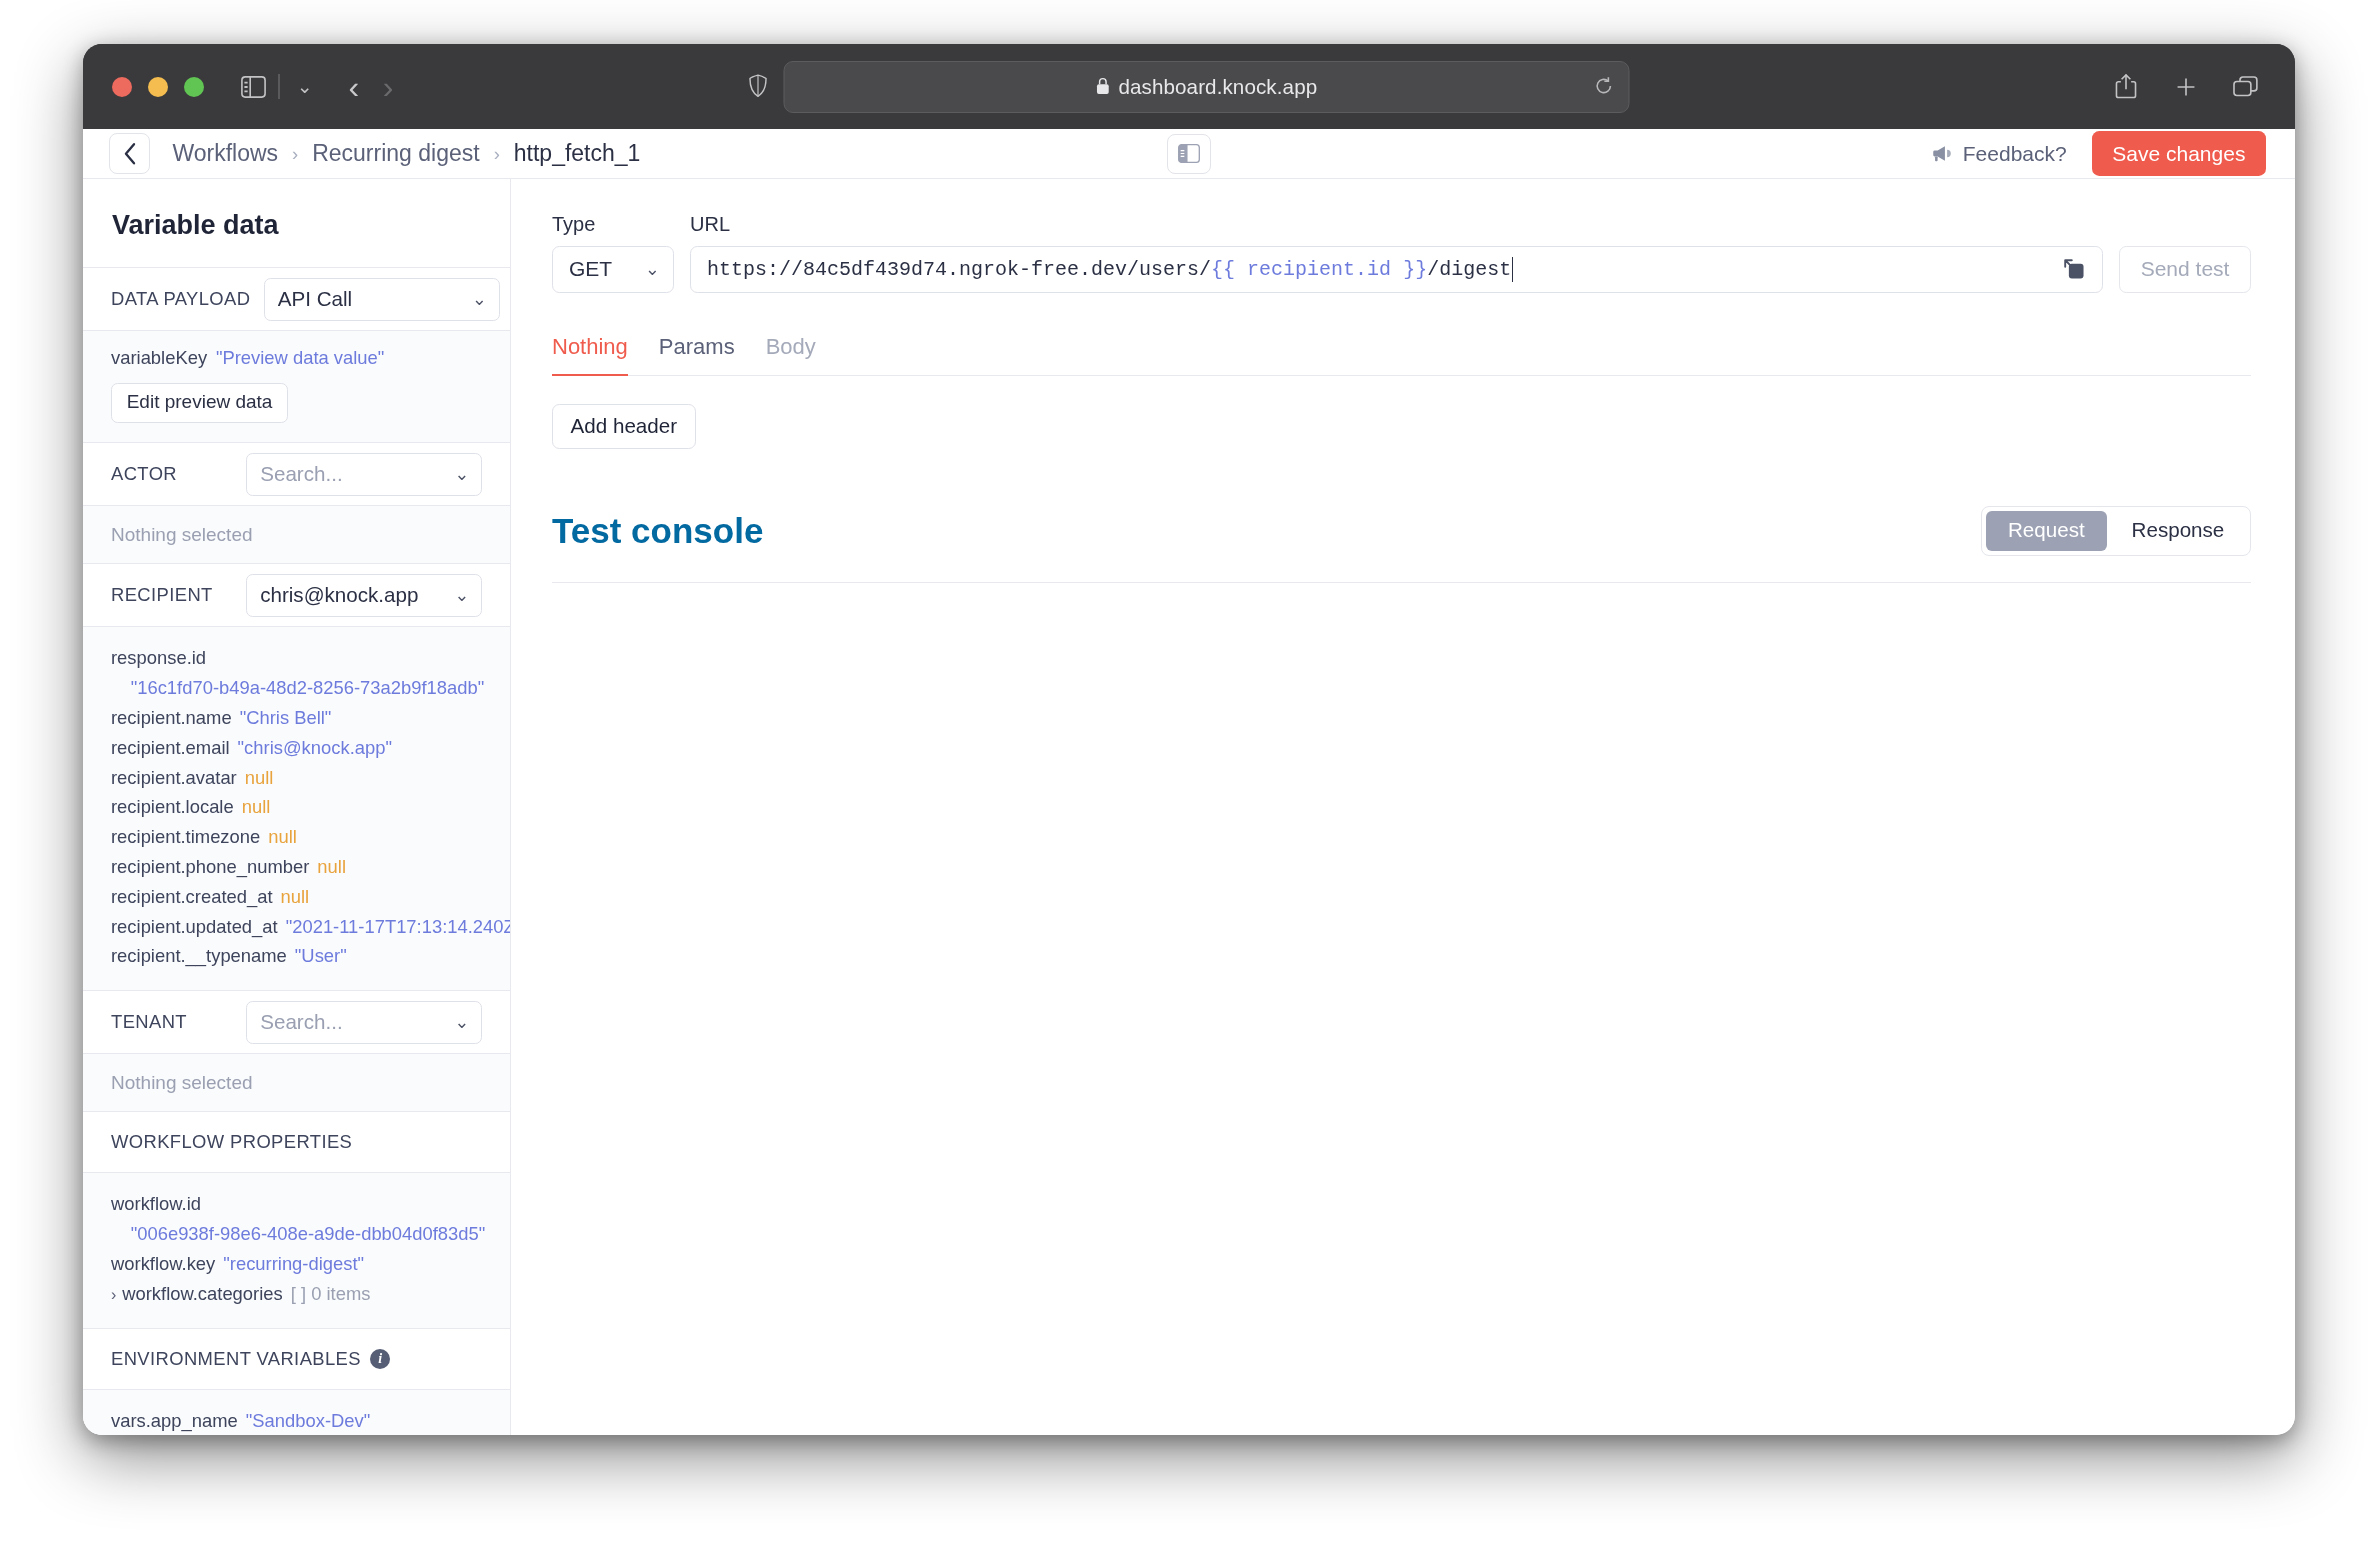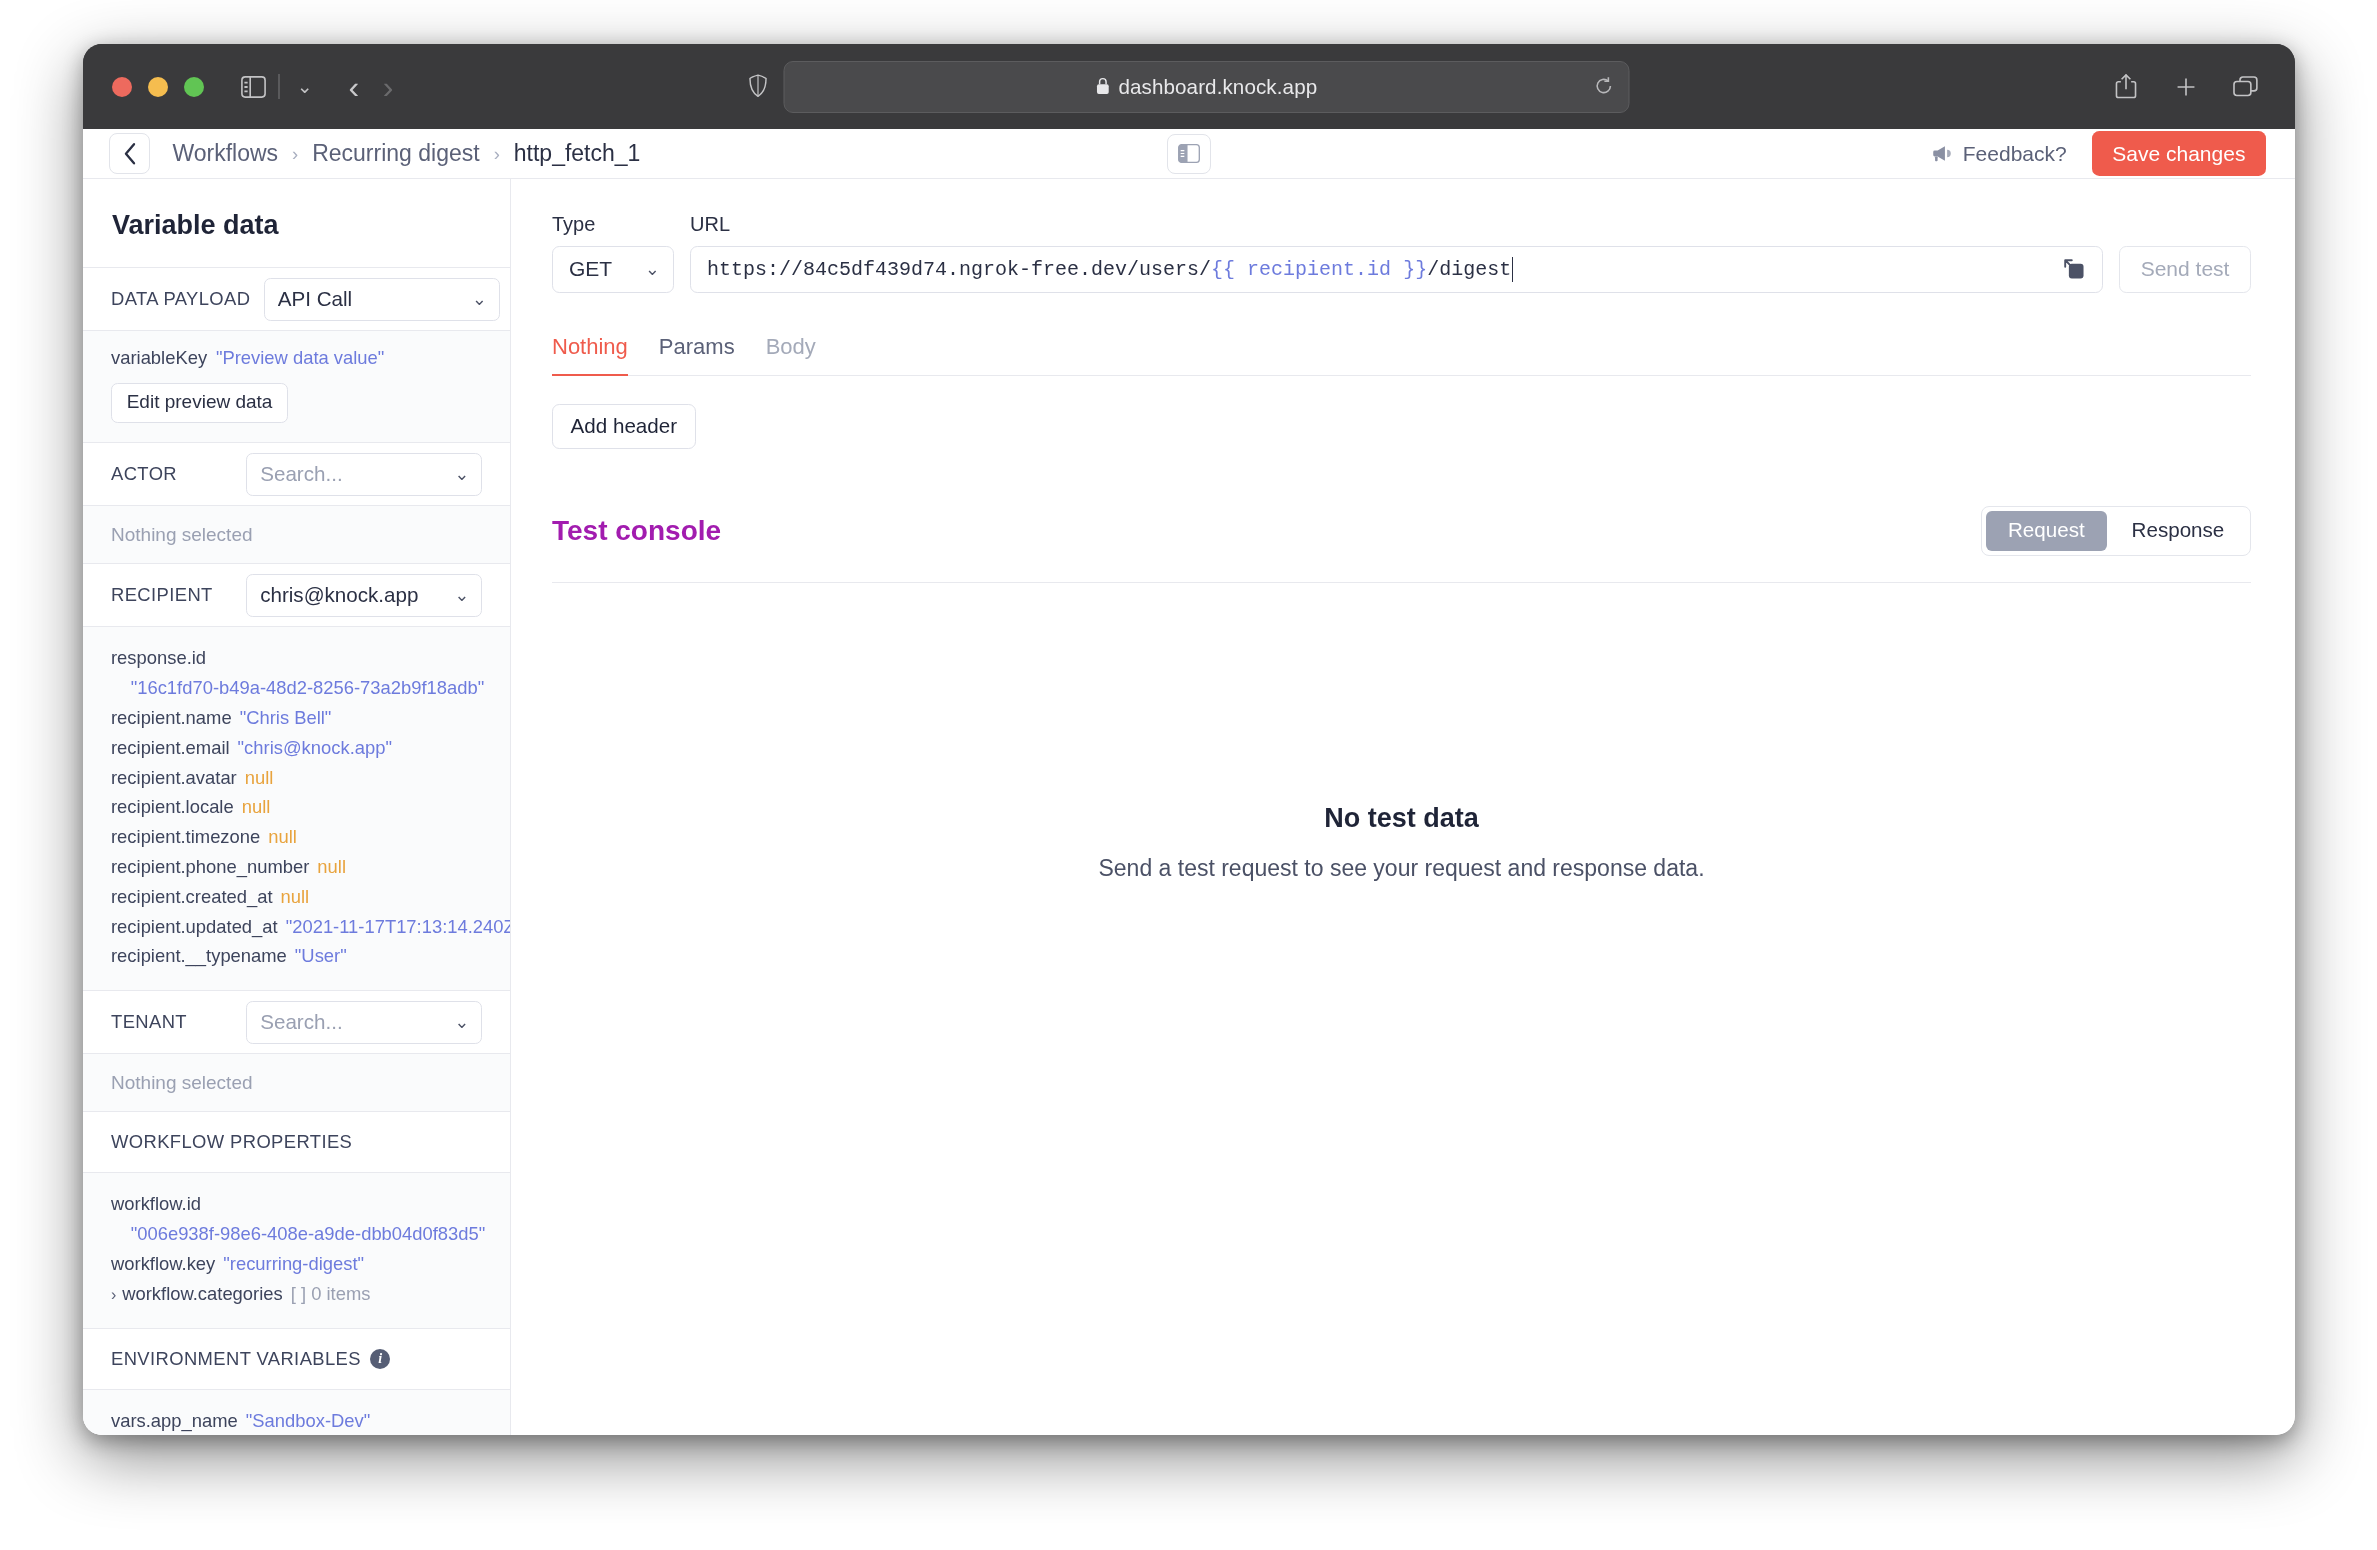--- a/index.html
+++ b/index.html
@@ -437,23 +437,23 @@
 
   
   #console-head {
     margin-top: 57px;
     display: flex;
     align-items: center;
     border-bottom: 0.7px solid #e8e9ee;
     padding-bottom: 26.4px;
   }
   #console-title {
-    font-size: 28px;
+    font-size: 35px;
     font-weight: bold;
-    color: #a21caf;
+    color: #0369a1;
   }
   #segmented {
     margin-left: auto;
     display: flex;
     border: 0.7px solid #e4e6ec;
     border-radius: 8px;
     padding: 3.7px;
     background: #fff;
     gap: 2.9px;
   }
@@ -759,24 +759,20 @@
           <button id="add-header-btn">Add header</button>
 
           <div id="console-head">
             <div id="console-title">Test console</div>
             <div id="segmented">
               <div class="seg active">Request</div>
               <div class="seg">Response</div>
             </div>
           </div>
 
-          <div id="empty-state">
-            <div id="empty-title">No test data</div>
-            <div id="empty-sub">Send a test request to see your request and response data.</div>
-          </div>
 
         </div>
 
       </div>
     </div>
   </div>
 </div>
 
 
 </body></html>

